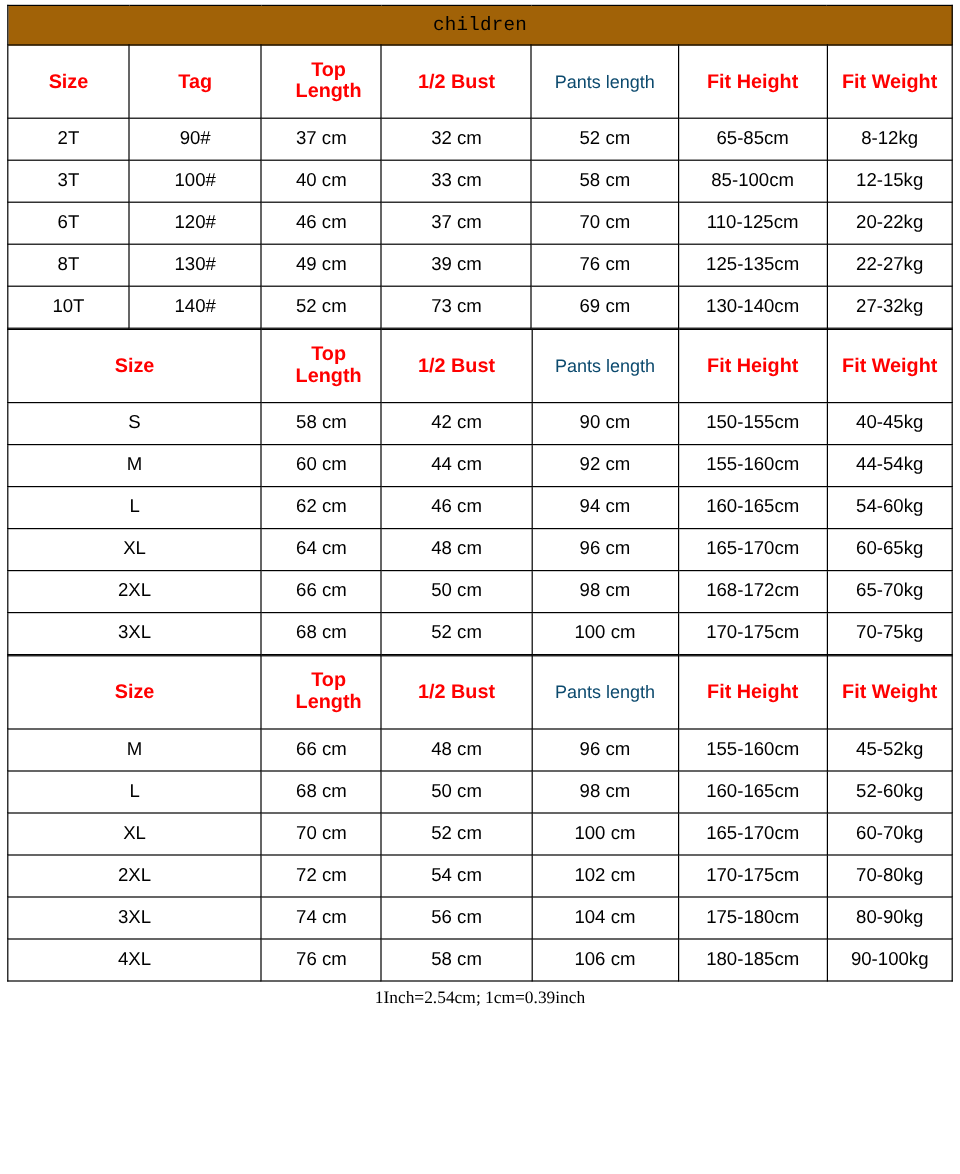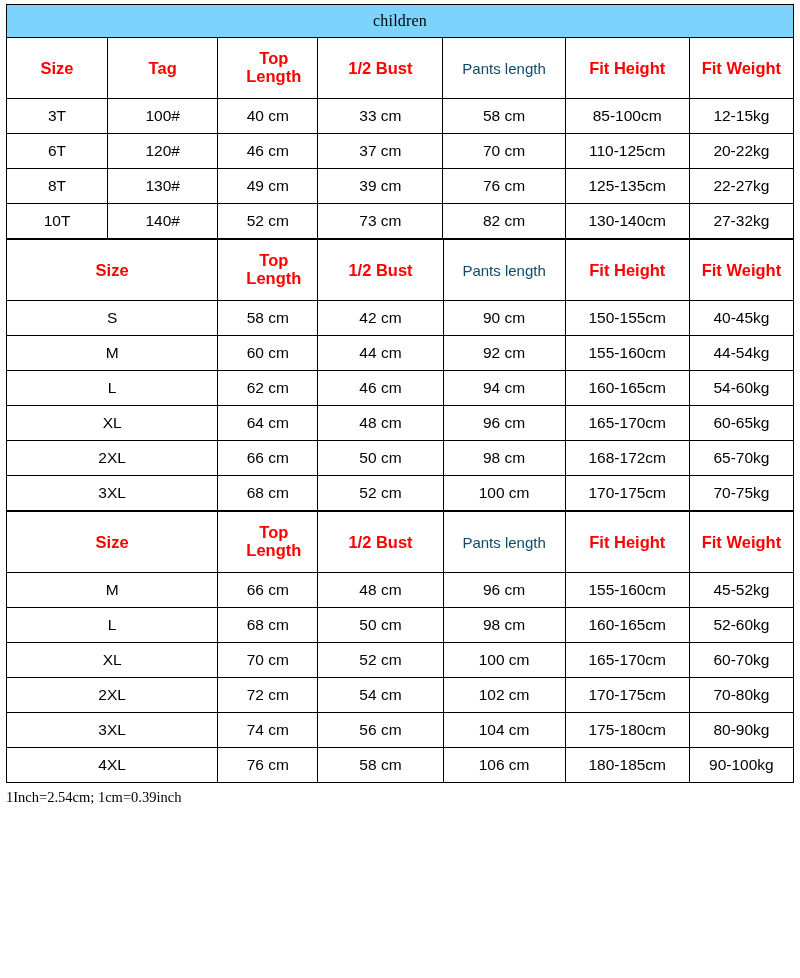--- a/index.html
+++ b/index.html
@@ -25,23 +25,23 @@
     table-layout: fixed;
   }
   table.chart td, table.chart th {
     border: 1px solid #000000;
     text-align: center;
     vertical-align: middle;
     font-weight: normal;
     padding: 2px 1px;
   }
   .section-title {
-    background: #7dd3fc;
+    background: #a16207;
     font-size: 16px;
-    font-family: Liberation Serif, serif;
+    font-family: Liberation Mono, monospace;
     height: 28px;
     color: #000;
     letter-spacing: 0.2px;
   }
   .hdr {
     height: 56px;
     font-size: 16.5px;
   }
   .hdr.red {
     color: #ff0000;
@@ -71,21 +71,21 @@
   .col-size-wide { width: 211px; }
 
   .notes {
     width: 788px;
     margin: 6px auto 0 auto;
     font-family: "Liberation Serif", serif;
     font-size: 14.5px;
     color: #000;
   }
   .note-center {
-    text-align: left;
+    text-align: center;
     margin-bottom: 12px;
   }
 </style>
 </head>
 <body>
 
 <div class="sheet">
 
   <table class="chart">
     <colgroup>
@@ -107,20 +107,29 @@
         <td class="hdr red">
             <span class="two-line">Top</span>
             <span class="two-line">Length</span>
           </td>
         <td class="hdr red">1/2 Bust</td>
         <td class="hdr black">Pants length</td>
         <td class="hdr red">Fit Height</td>
         <td class="hdr red">Fit Weight</td>
       </tr>
       <tr>
+        <td class="cell">2T</td>
+        <td class="cell">90#</td>
+        <td class="cell">37 cm</td>
+        <td class="cell">32 cm</td>
+        <td class="cell">52 cm</td>
+        <td class="cell">65-85cm</td>
+        <td class="cell">8-12kg</td>
+      </tr>
+      <tr>
         <td class="cell">3T</td>
         <td class="cell">100#</td>
         <td class="cell">40 cm</td>
         <td class="cell">33 cm</td>
         <td class="cell">58 cm</td>
         <td class="cell">85-100cm</td>
         <td class="cell">12-15kg</td>
       </tr>
       <tr>
         <td class="cell">6T</td>
@@ -138,21 +147,21 @@
         <td class="cell">39 cm</td>
         <td class="cell">76 cm</td>
         <td class="cell">125-135cm</td>
         <td class="cell">22-27kg</td>
       </tr>
       <tr>
         <td class="cell">10T</td>
         <td class="cell">140#</td>
         <td class="cell">52 cm</td>
         <td class="cell">73 cm</td>
-        <td class="cell">82 cm</td>
+        <td class="cell">69 cm</td>
         <td class="cell">130-140cm</td>
         <td class="cell">27-32kg</td>
       </tr>
     </tbody>
   </table>
 
   <table class="chart">
     <colgroup>
       <col class="col-size-wide">
         <col class="col-top">

